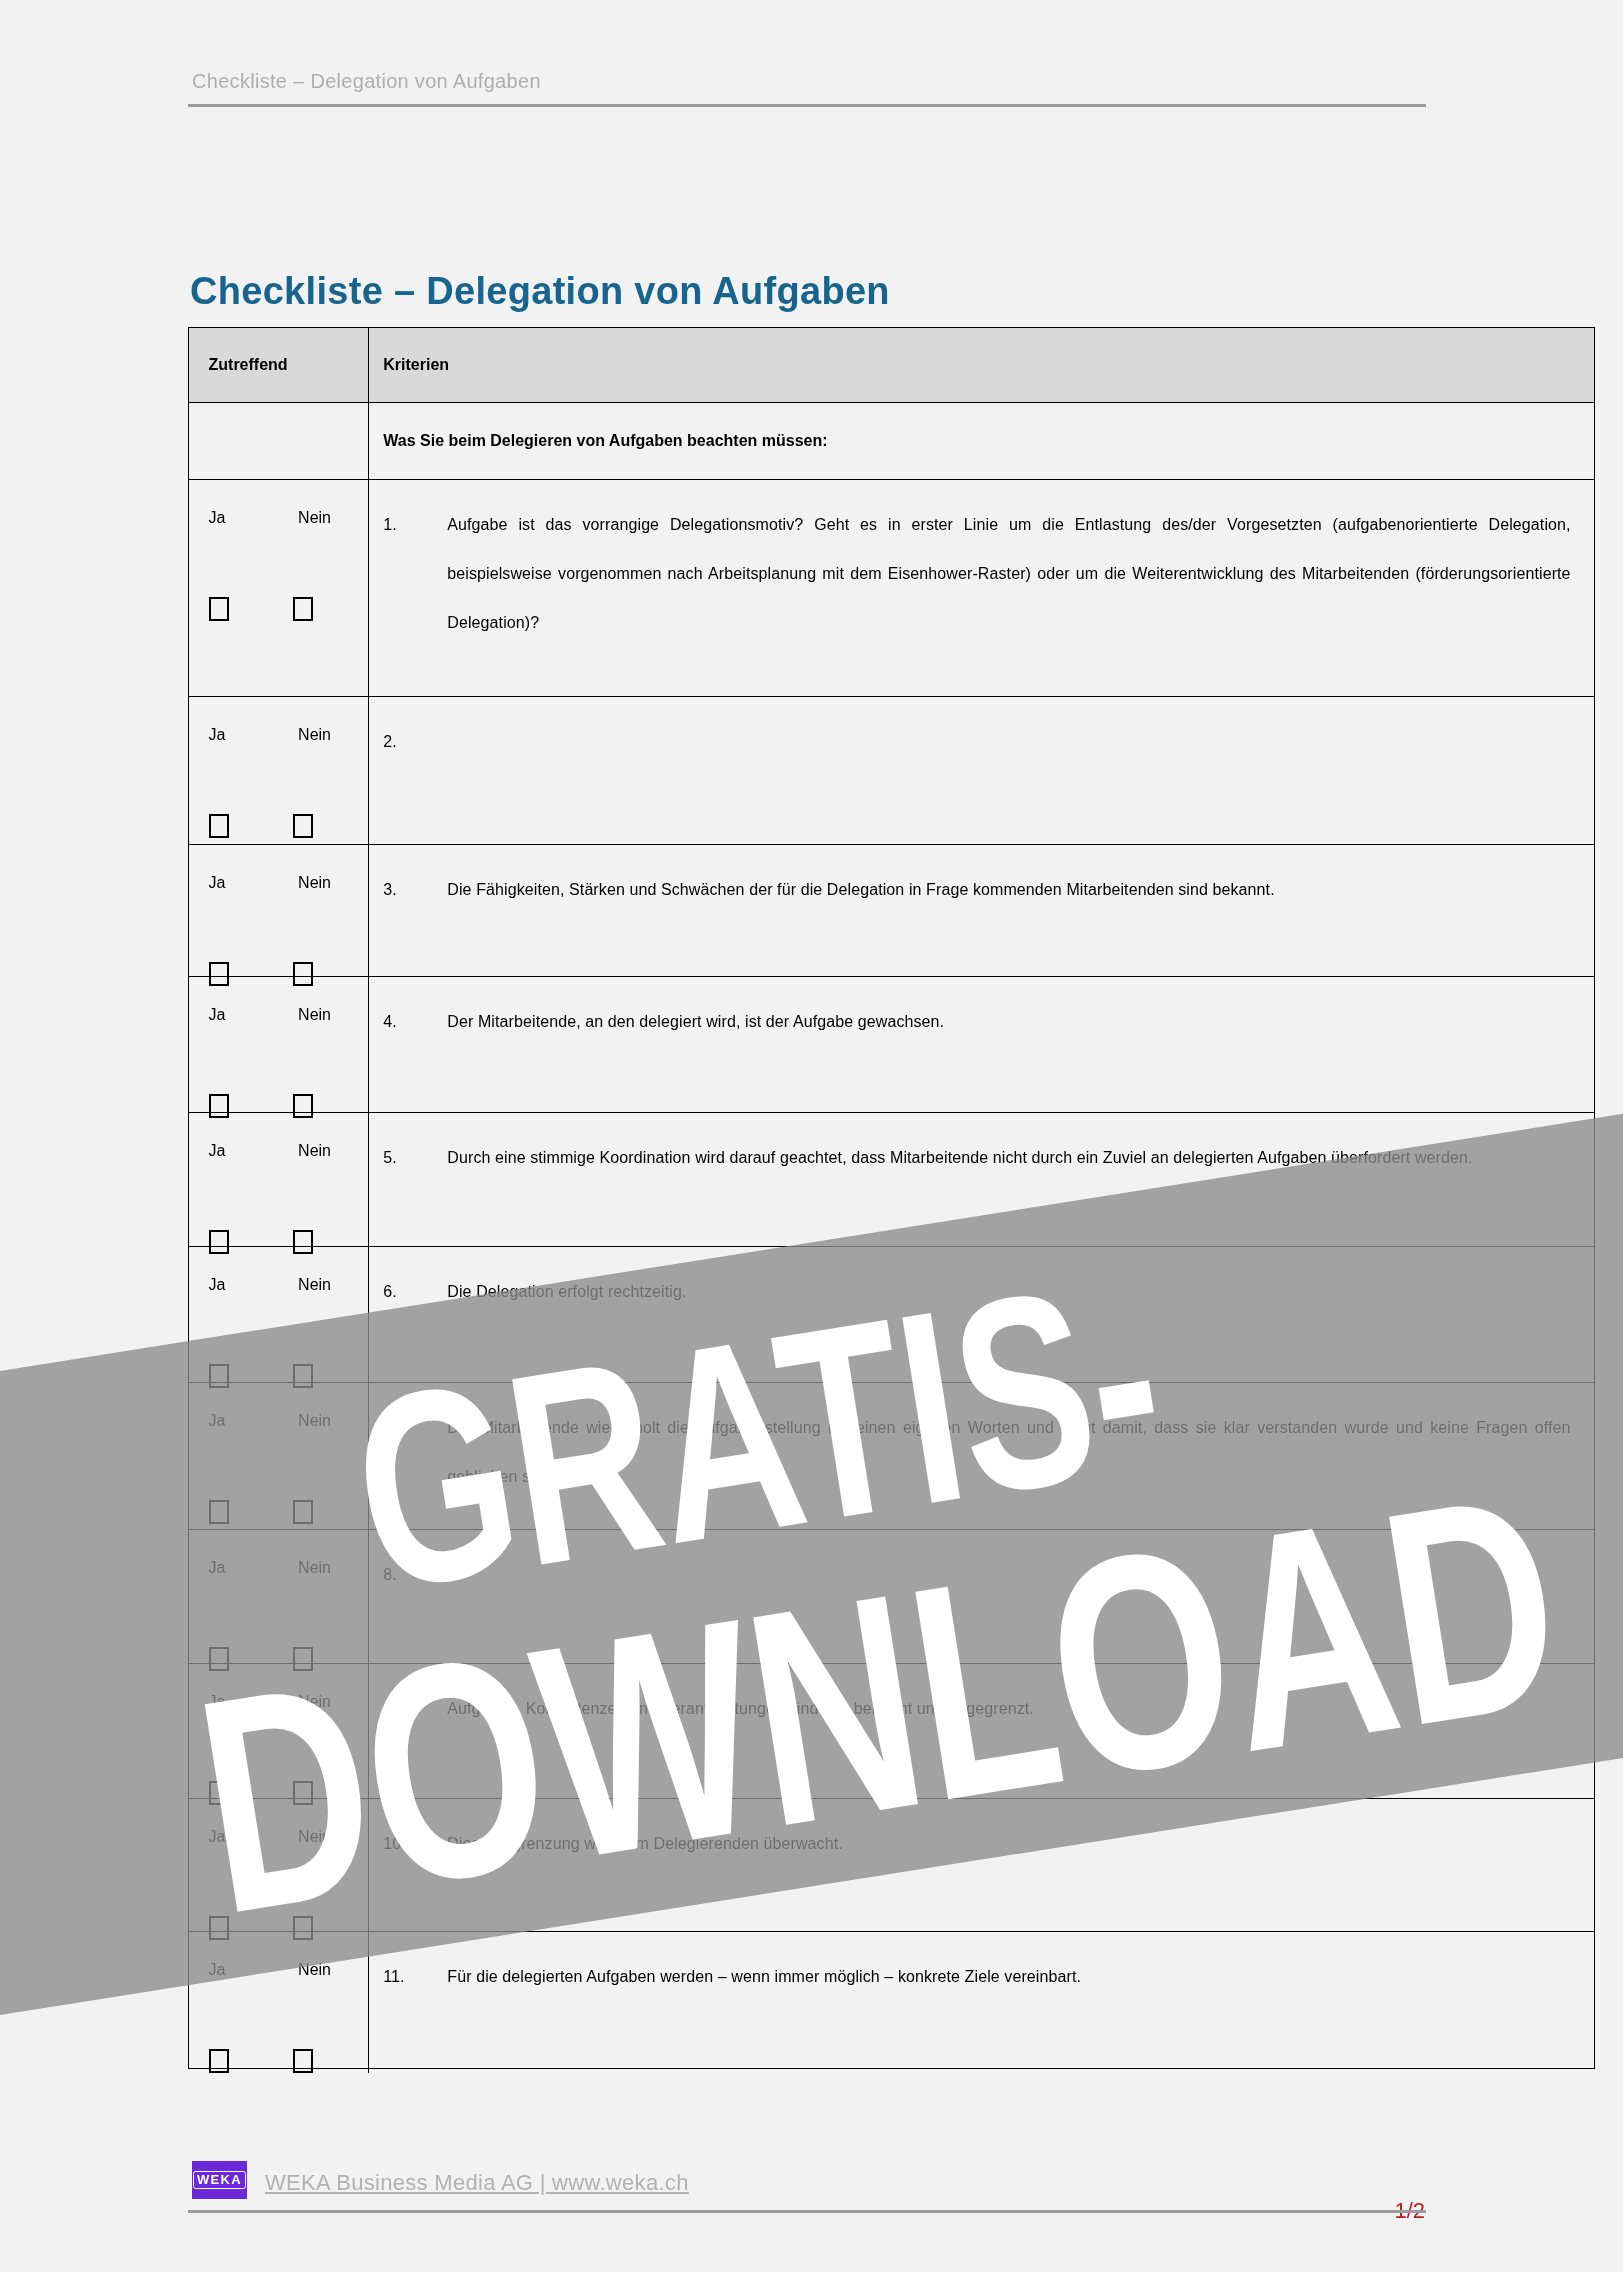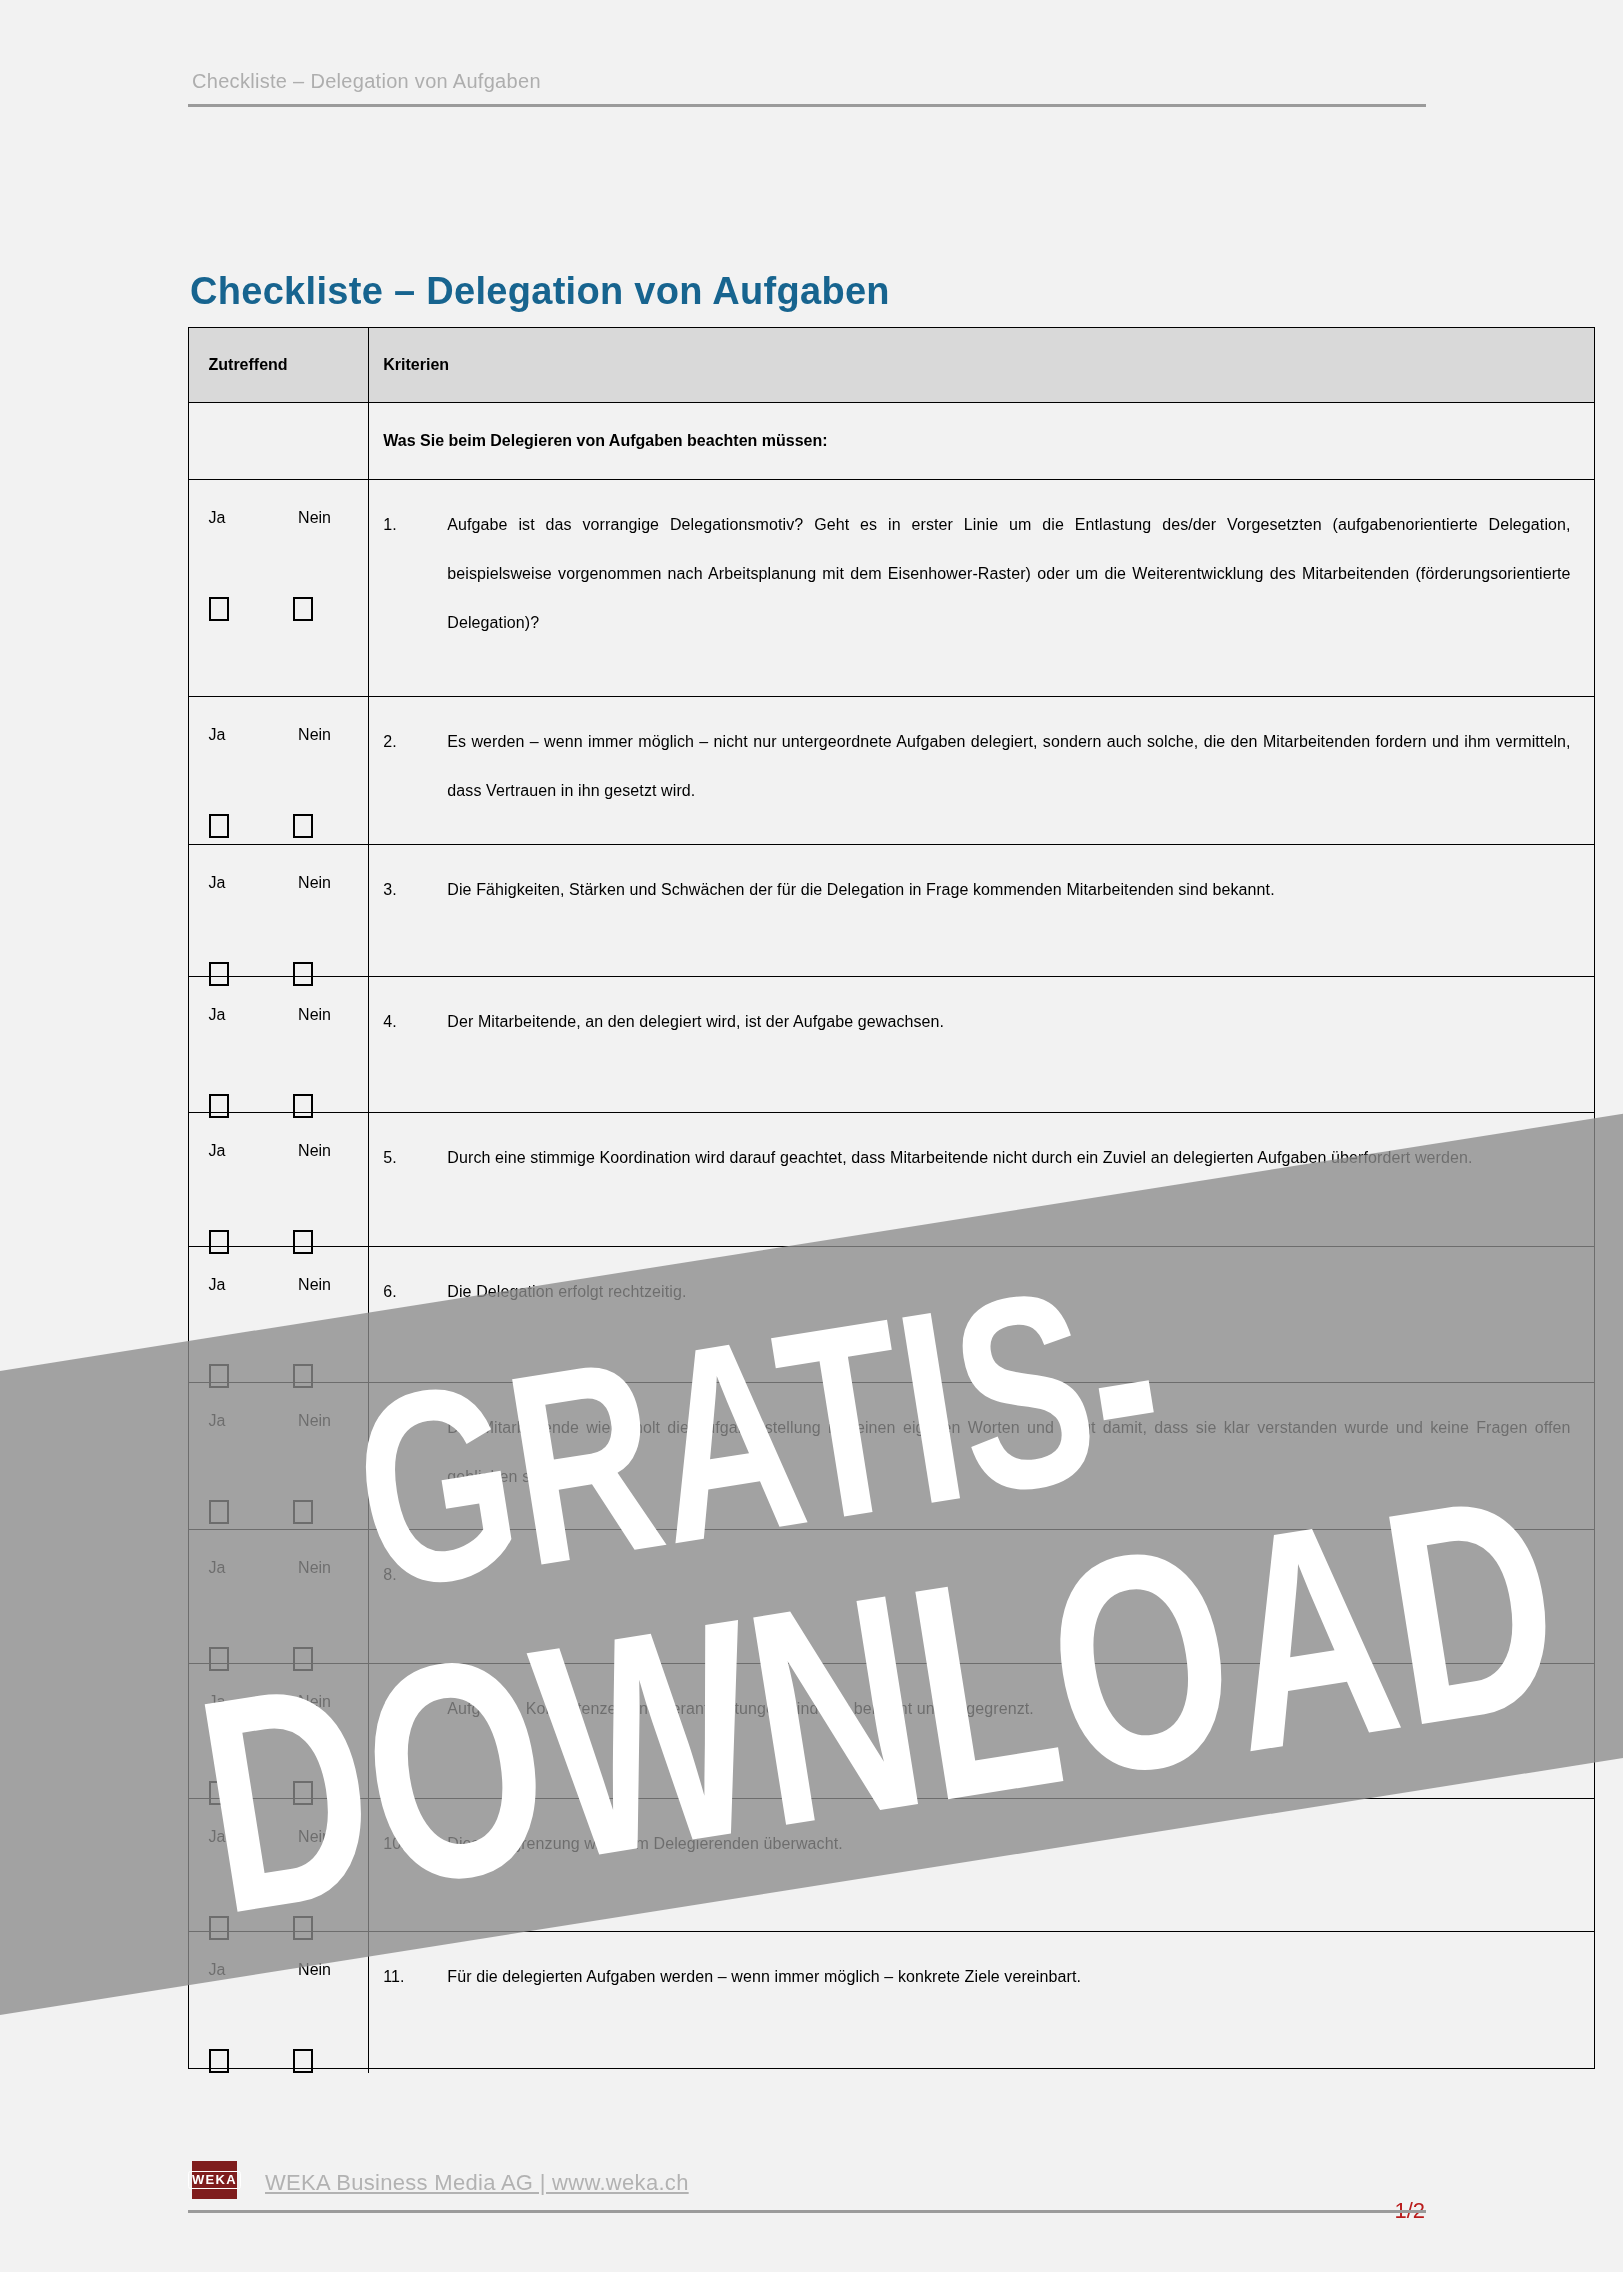--- a/index.html
+++ b/index.html
@@ -45,21 +45,21 @@
   .itext{
     margin:0;text-align:justify;line-height:49px;letter-spacing:0.1px;
     hyphens:auto;-webkit-hyphens:auto;
   }
   .num{line-height:49px;}
   
   .wm{position:absolute;left:0;top:0;width:1623px;height:2273px;z-index:10;pointer-events:none;}
   
   .footer-line{position:absolute;left:188px;top:2210px;width:1238px;height:2.6px;background:#9b9b9b;}
   .weka-logo{
-    position:absolute;left:192px;top:2161px;width:45px;height:38px;background:#7f1d1d;
+    position:absolute;left:192px;top:2161px;width:55px;height:38px;background:#6d28d9;
     display:flex;align-items:center;justify-content:center;
   }
   .weka-logo span{
     color:#fff;font-weight:bold;font-size:13px;letter-spacing:1.3px;
     border:1.3px solid #fff;border-radius:2.6px;padding:0.6px 3.2px;line-height:1.1;
   }
   .footer-text{
     position:absolute;left:265px;top:2170px;font-size:22px;color:#b2b2b2;letter-spacing:0.3px;text-decoration:underline;
   }
   .footer-page{
@@ -109,21 +109,20 @@
         <span>Ja</span>
         <span>Nein</span>
       </div>
       <div class="boxes">
         <span class="box"></span>
         <span class="box"></span>
       </div>
     </div>
     <div class="cell kcell">
       <span class="num">2.</span>
-      <p class="itext">Es werden – wenn immer möglich – nicht nur untergeordnete Aufgaben delegiert, sondern auch solche, die den Mitarbeitenden fordern und ihm vermitteln, dass Vertrauen in ihn gesetzt wird.</p>
     </div>
   </div>
 
   <div class="row item" style="height:132px">
     <div class="cell cbcell">
       <div class="labels">
         <span>Ja</span>
         <span>Nein</span>
       </div>
       <div class="boxes">

